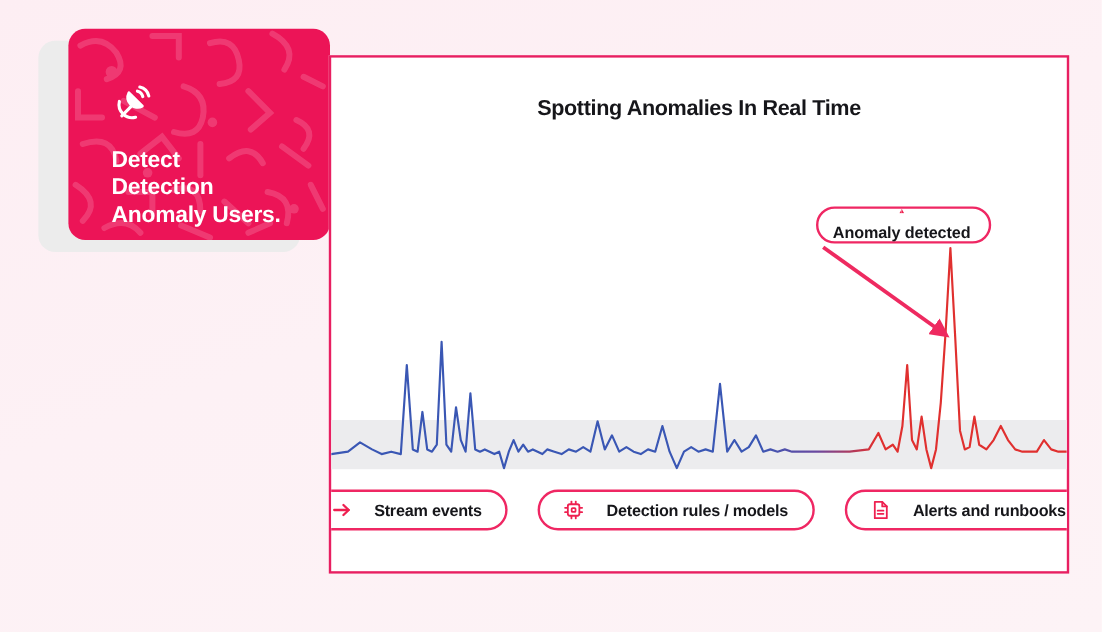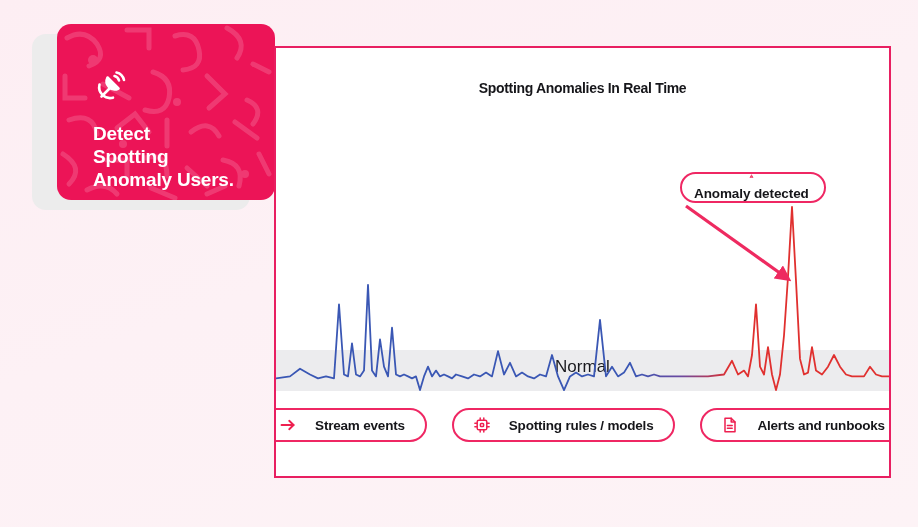--- a/index.html
+++ b/index.html
@@ -79,21 +79,21 @@
     border: 2px solid #e81f61;
     box-sizing: border-box;
     overflow: hidden;
   }
   .chart-title {
     position: absolute;
     left: 0;
     right: 0;
     top: 32px;
     text-align: center;
-    font-size: 14px;
+    font-size: 18px;
     font-weight: bold;
     color: #16161a;
     letter-spacing: -0.3px;
   }
 
   
   .plot-wrap {
     position: absolute;
     left: 0;
     right: 0;
@@ -245,31 +245,30 @@
         <path d="M6.5 28.5 L17 18"></path>
         <path d="M4.5 16.5 a11 11 0 0 0 13.5 13.2"></path>
         <path d="M12.5 9.5 L23.5 20.5 a8.2 8.2 0 0 1 -11 -11 Z" fill="#ffffff" stroke="#ffffff"></path>
         <path d="M24 12.5 a6 6 0 0 0 -4.5 -4.5"></path>
         <path d="M29 12 a10 10 0 0 0 -7.5 -7.5"></path>
       </g>
     </svg>
 
     <div class="promo-title">
       <span>Detect</span>
-      <span>Spotting</span>
+      <span>Detection</span>
       <span>Anomaly Users.</span>
     </div>
   </div>
 
   <div class="chart-panel">
 
     <div class="chart-title">Spotting Anomalies In Real Time</div>
 
     <div class="normal-band"></div>
-    <div class="normal-label">Normal</div>
 
     <div class="plot-wrap">
       <svg class="plot-svg" viewBox="0 0 613 250" preserveAspectRatio="none">
         <defs>
           <linearGradient id="strokeGrad" x1="0" y1="0" x2="1" y2="0">
             <stop offset="0%" stop-color="#3a57b4"></stop>
             <stop offset="58%" stop-color="#3a57b4"></stop>
             <stop offset="66%" stop-color="#6a49a0"></stop>
             <stop offset="74%" stop-color="#e0302f"></stop>
             <stop offset="100%" stop-color="#e0302f"></stop>
@@ -321,21 +320,21 @@
               <line x1="9.8" y1="0.9" x2="9.8" y2="2.6"></line>
               <line x1="6.2" y1="13.4" x2="6.2" y2="15.1"></line>
               <line x1="9.8" y1="13.4" x2="9.8" y2="15.1"></line>
               <line x1="0.9" y1="6.2" x2="2.6" y2="6.2"></line>
               <line x1="0.9" y1="9.8" x2="2.6" y2="9.8"></line>
               <line x1="13.4" y1="6.2" x2="15.1" y2="6.2"></line>
               <line x1="13.4" y1="9.8" x2="15.1" y2="9.8"></line>
             </g>
           </svg>
         </span>
-        <span class="chip-label">Spotting rules / models</span>
+        <span class="chip-label">Detection rules / models</span>
       </div>
 
       <div class="chip">
         <span class="chip-icon">
           <svg width="14" height="16" viewBox="0 0 14 16">
             <g fill="none" stroke="#ee2050" stroke-width="1.5" stroke-linejoin="round" stroke-linecap="round">
               <path d="M2 1.2 h6.2 l3.8 3.8 v9.8 h-10 Z"></path>
               <polyline points="8.2,1.2 8.2,5 12,5"></polyline>
               <line x1="4.4" y1="8.6" x2="9.2" y2="8.6"></line>
               <line x1="4.4" y1="11.2" x2="9.2" y2="11.2"></line>

